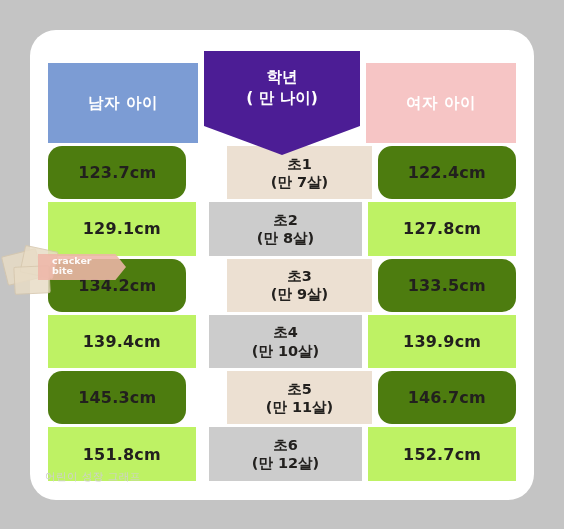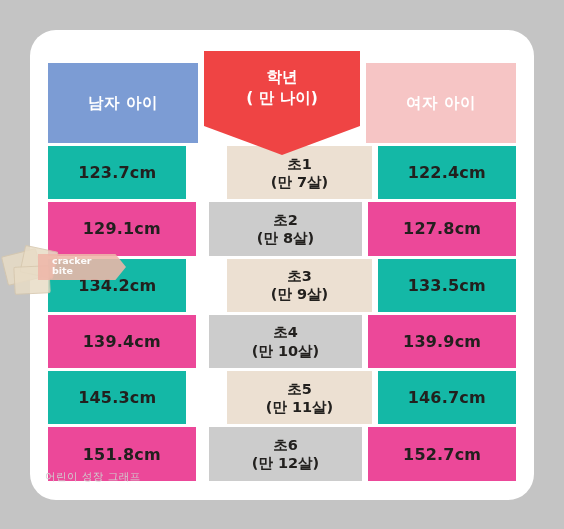--- a/index.html
+++ b/index.html
@@ -64,21 +64,21 @@
     width: 150px;
     background: #f6c5c5;
   }
   
   #hdr-grade {
     position: absolute;
     left: 156px;
     top: -12px;
     width: 156px;
     height: 104px;
-    background: #ef4444;
+    background: #4c1d95;
     -webkit-clip-path: polygon(0 0, 100% 0, 100% 72%, 50% 100%, 0 72%);
     clip-path: polygon(0 0, 100% 0, 100% 72%, 50% 100%, 0 72%);
     display: flex;
     flex-direction: column;
     align-items: center;
     justify-content: flex-start;
     padding-top: 16px;
     box-sizing: border-box;
     color: #ffffff;
     font-weight: bold;
@@ -111,23 +111,23 @@
   }
   .cell.mid {
     width: 156px;
     margin: 0 6px;
     font-size: 14.5px;
     line-height: 1.25;
   }
   .cell.mid .l2 { display: block; }
 
   
-  .row.odd .cell.side { background: #14b8a6; }
+  .row.odd .cell.side { background: #4d7c0f; border-radius: 14px; }
   .row.odd .cell.mid  { background: #ece0d2; margin-left: 41px; }
-  .row.even .cell.side { background: #ec4899; }
+  .row.even .cell.side { background: #bef264; }
   .row.even .cell.mid  { background: #cccccc; margin-left: 13px; }
 
   
   .rowgap { height: 3px; background: #ffffff; }
   .hdrgap { height: 3px; background: #ffffff; }
 
   
   #caption {
     position: absolute;
     left: 15px;

